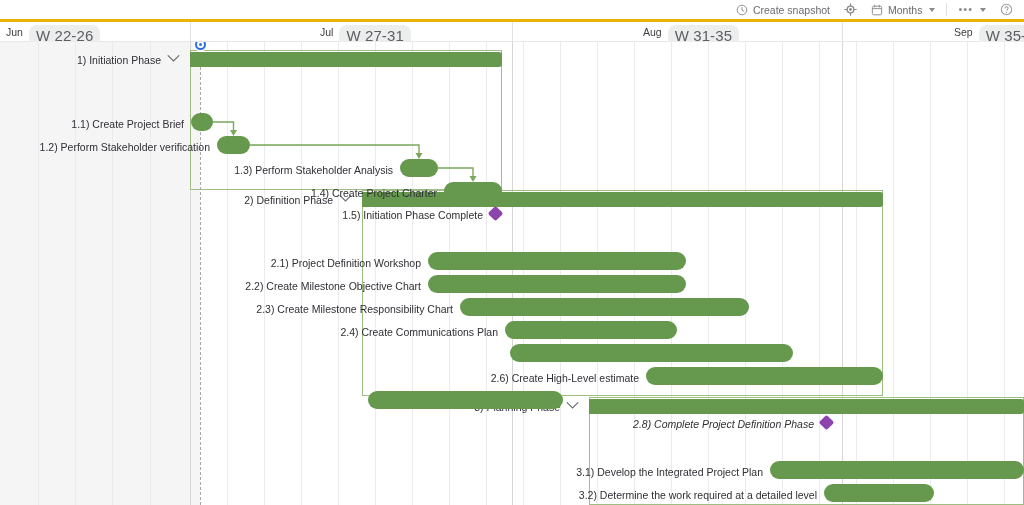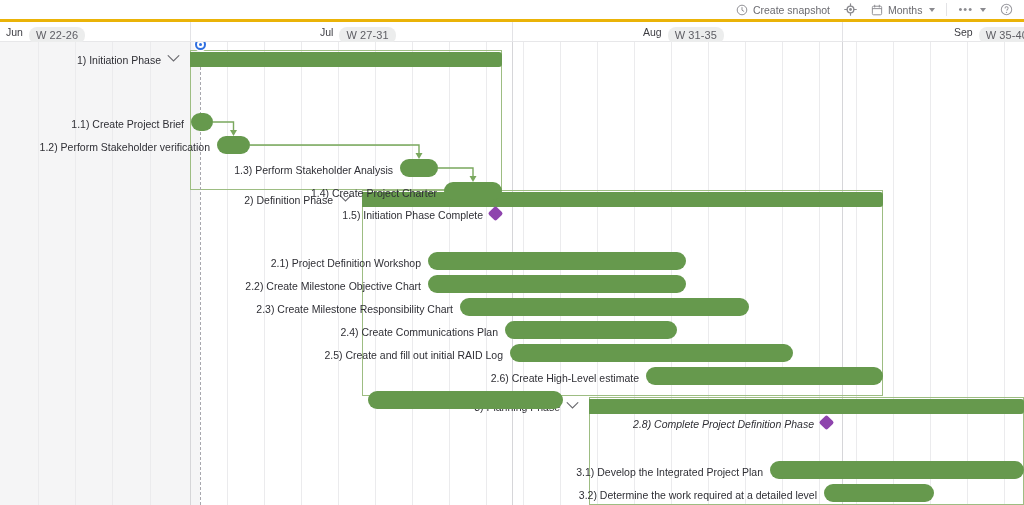--- a/index.html
+++ b/index.html
@@ -50,21 +50,21 @@
   .month-cell {
     position: absolute; top: 0; height: 20px;
     display: flex; align-items: center;
     font-size: 10px; color: #3f3f45;
     white-space: nowrap;
   }
   .month-name { font-size: 10.5px; color: #3c3c42; }
   .week-pill {
     margin-left: 6px;
     background: #eceded; color: #5d5d63;
-    font-size: 11px; border-radius: 8px;
+    font-size: 15px; border-radius: 8px;
     padding: 2px 7px 2.5px 7px;
     letter-spacing: .1px;
     margin-top: 7px;
   }
   .month-divider {
     position: absolute; top: 0; width: 1px; height: 20px;
     background: #e3e3e6;
   }
 
   
@@ -290,21 +290,20 @@
     <div class="task-label" style="right: 541px; top: 166px;"><span>1.5) Initiation Phase Complete</span></div>
     <div class="bar" style="left: 428px; top: 210px; width: 258px; height: 18px; background: rgb(102, 153, 77);"></div>
     <div class="task-label" style="right: 603px; top: 214px;"><span>2.1) Project Definition Workshop</span></div>
     <div class="bar" style="left: 428px; top: 233px; width: 258px; height: 18px; background: rgb(102, 153, 77);"></div>
     <div class="task-label" style="right: 603px; top: 237px;"><span>2.2) Create Milestone Objective Chart</span></div>
     <div class="bar" style="left: 460px; top: 256px; width: 289px; height: 18px; background: rgb(102, 153, 77);"></div>
     <div class="task-label" style="right: 571px; top: 260px;"><span>2.3) Create Milestone Responsibility Chart</span></div>
     <div class="bar" style="left: 505px; top: 279px; width: 172px; height: 18px; background: rgb(102, 153, 77);"></div>
     <div class="task-label" style="right: 526px; top: 283px;"><span>2.4) Create Communications Plan</span></div>
     <div class="bar" style="left: 510px; top: 302px; width: 283px; height: 18px; background: rgb(102, 153, 77);"></div>
-    <div class="task-label" style="right: 521px; top: 306px;"><span>2.5) Create and fill out initial RAID Log</span></div>
     <div class="bar" style="left: 646px; top: 325px; width: 237px; height: 18px; background: rgb(102, 153, 77);"></div>
     <div class="task-label" style="right: 385px; top: 329px;"><span>2.6) Create High-Level estimate</span></div>
     <div class="bar" style="left: 368px; top: 349px; width: 195px; height: 18px; background: rgb(102, 153, 77);"></div>
     <div class="milestone" style="left: 821px; top: 375px; background: rgb(142, 68, 173);"></div>
     <div class="task-label" style="right: 210px; top: 375px; font-style: italic;"><span>2.8) Complete Project Definition Phase</span></div>
     <div class="bar" style="left: 770px; top: 419px; width: 254px; height: 18px; background: rgb(102, 153, 77);"></div>
     <div class="task-label" style="right: 261px; top: 423px;"><span>3.1) Develop the Integrated Project Plan</span></div>
     <div class="bar" style="left: 824px; top: 442px; width: 110px; height: 18px; background: rgb(102, 153, 77);"></div>
     <div class="task-label" style="right: 207px; top: 446px;"><span>3.2) Determine the work required at a detailed level</span></div>
     <div class="leader" style="left: 250px; top: 103px; width: 160px;"></div>

